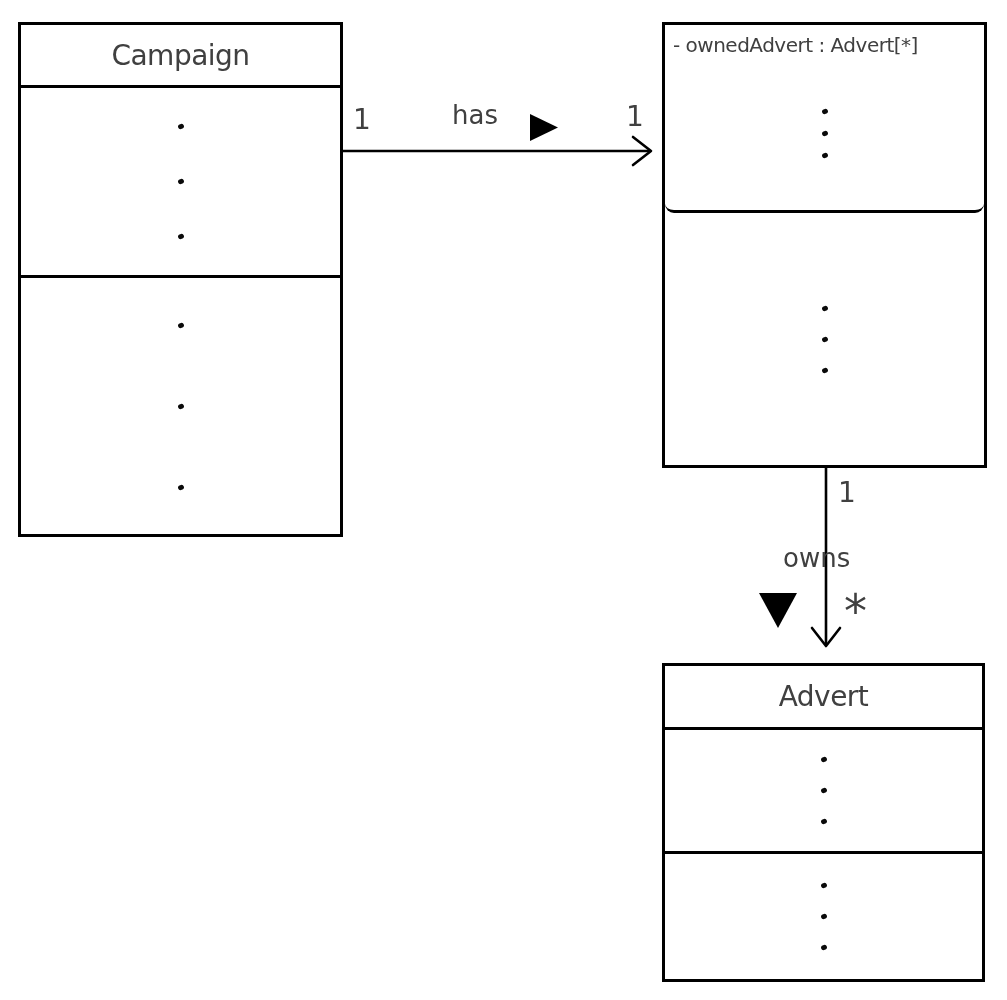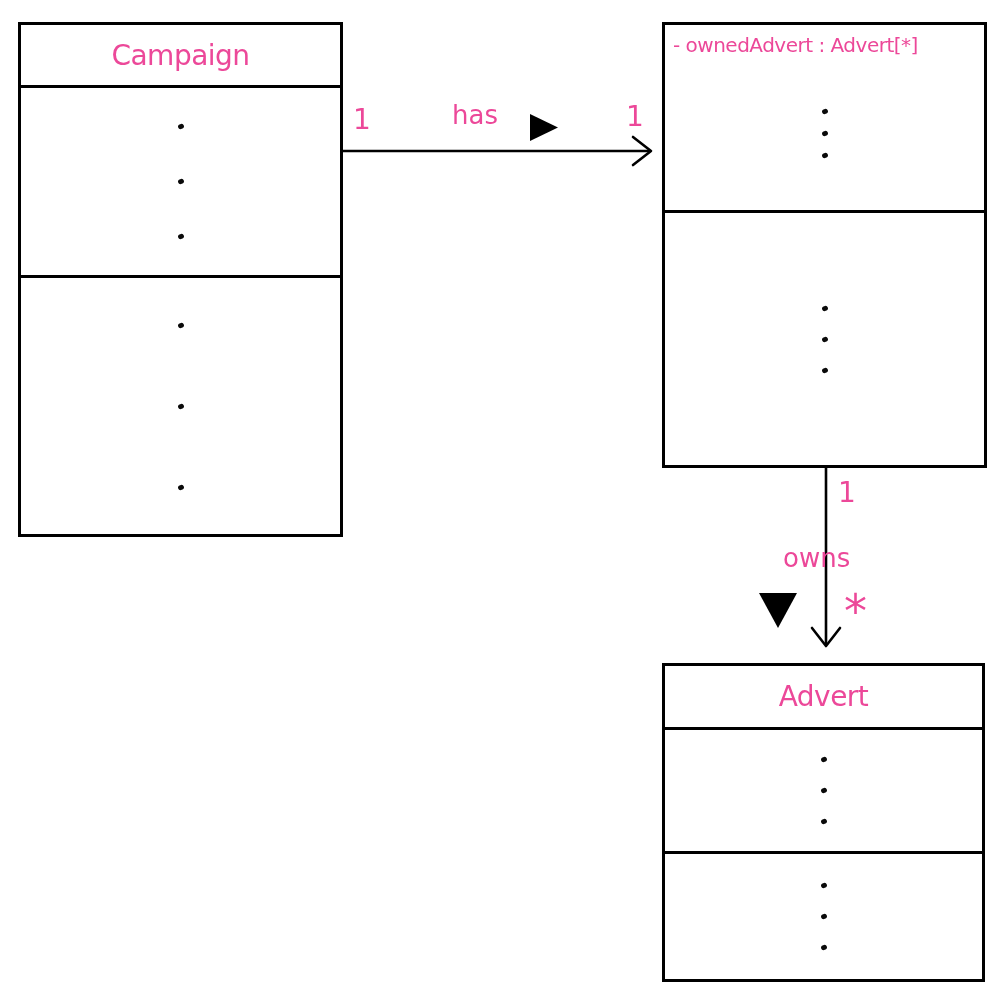--- a/index.html
+++ b/index.html
@@ -2,21 +2,21 @@
 <html><head>
 <meta charset="utf-8">
 <style>
   html, body { margin: 0; padding: 0; }
   .canvas {
     position: relative;
     width: 1007px;
     height: 1000px;
     background: #ffffff;
     font-family: "DejaVu Sans", sans-serif;
-    color: #ec4899;
+    color: #404040;
     overflow: hidden;
   }
   .uml-class {
     position: absolute;
     border: 3px solid #000;
     background: #fff;
     box-sizing: border-box;
     display: flex;
     flex-direction: column;
   }
@@ -92,21 +92,21 @@
     <div class="uml-compartment" style="flex:1;">
       <div class="dots wide">
         <div class="dot"></div>
         <div class="dot"></div>
         <div class="dot"></div>
       </div>
     </div>
   </div>
 
   <div class="uml-class" style="left:662px; top:22px; width:325px; height:446px;">
-    <div class="uml-compartment sep" style="height:188px;">
+    <div class="uml-compartment sep" style="height:188px;border-radius:9px;">
       <div class="attr-text">- ownedAdvert : Advert[*]</div>
       <div class="dots tight">
         <div class="dot"></div>
         <div class="dot"></div>
         <div class="dot"></div>
       </div>
     </div>
     <div class="uml-compartment" style="flex:1;">
       <div class="dots close">
         <div class="dot"></div>

